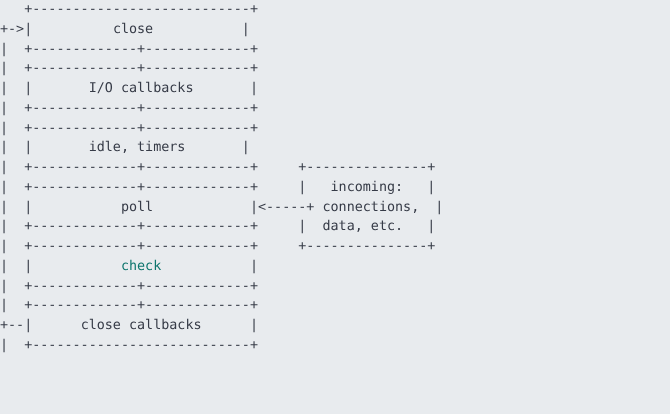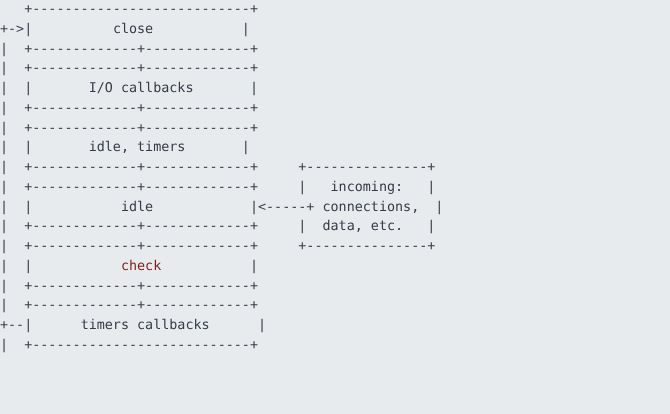--- a/index.html
+++ b/index.html
@@ -33,21 +33,21 @@
     line-height: 19.75px;
     letter-spacing: 0px;
     color: #363b47;
     white-space: pre;
     -webkit-font-smoothing: antialiased;
     text-rendering: geometricPrecision;
   }
 
   
   .phase-link {
-    color: #7f1d1d;
+    color: #0f766e;
     text-decoration: none;
     cursor: pointer;
     text-align: center;
   }
 
   
   .phase-token {
     color: #363b47;
   }
 </style>
@@ -58,21 +58,21 @@
   <pre id="ascii-art">   +---------------------------+
 +-&gt;|          <span class="phase-token">close</span>           |
 |  +-------------+-------------+
 |  +-------------+-------------+
 |  |       <span class="phase-token">I/O callbacks</span>       |
 |  +-------------+-------------+
 |  +-------------+-------------+
 |  |       <span class="phase-token">idle, timers</span>       |
 |  +-------------+-------------+     +---------------+
 |  +-------------+-------------+     |   incoming:   |
-|  |           <span class="phase-token">idle</span>            |&lt;-----+ connections,  |
+|  |           <span class="phase-token">poll</span>            |&lt;-----+ connections,  |
 |  +-------------+-------------+     |  data, etc.   |
 |  +-------------+-------------+     +---------------+
 |  |           <a href="#" class="phase-link">check</a>           |
 |  +-------------+-------------+
 |  +-------------+-------------+
-+--|      <span class="phase-token">timers callbacks</span>      |
++--|      <span class="phase-token">close callbacks</span>      |
 |  +---------------------------+</pre>
 </div>
 
 </body></html>

